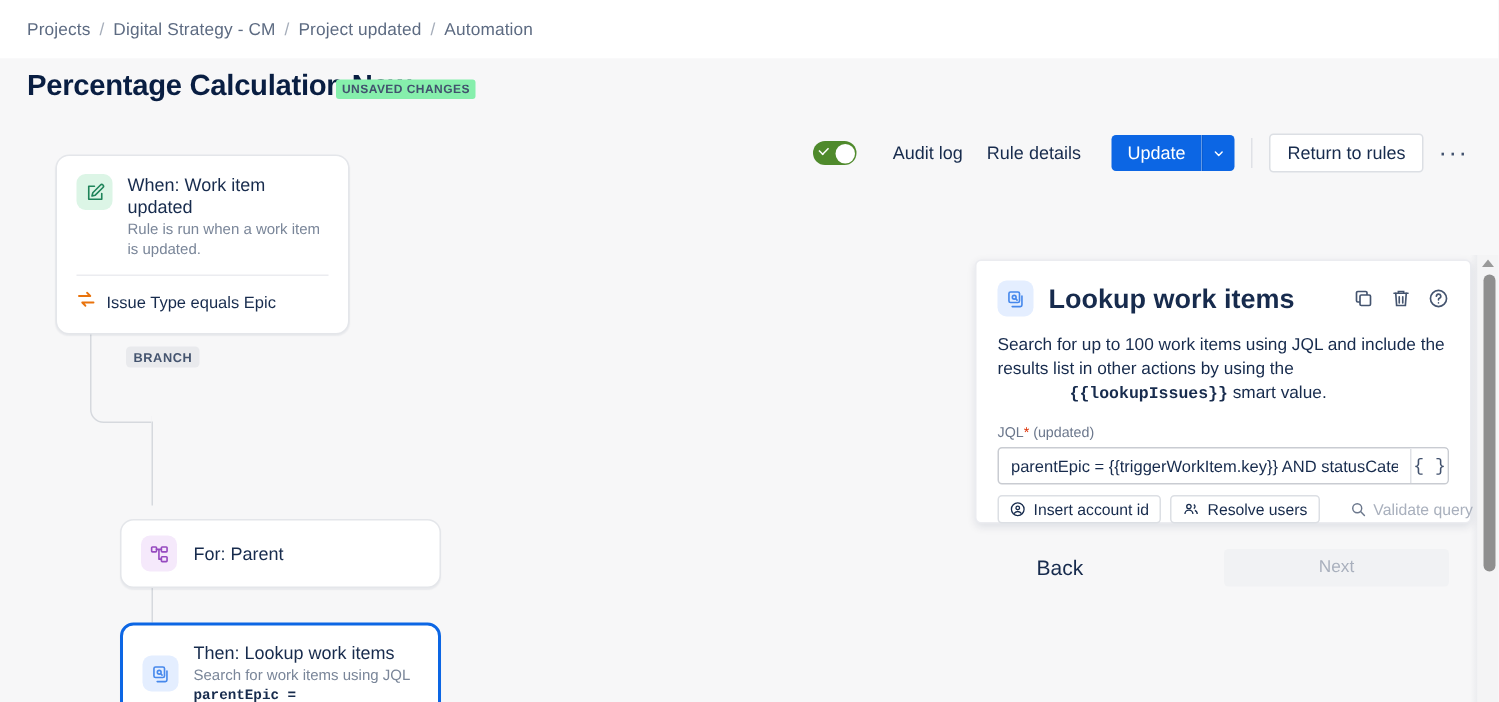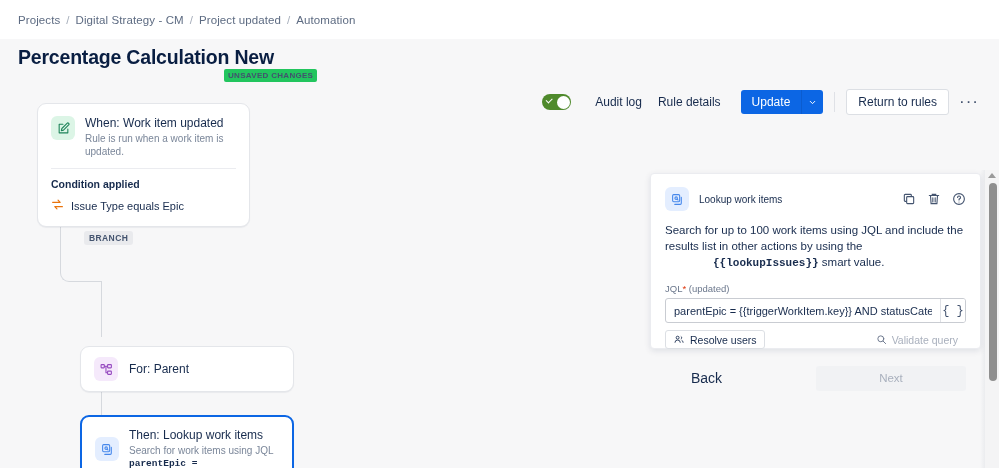--- a/index.html
+++ b/index.html
@@ -29,22 +29,22 @@
   .title-row {
     position: absolute; top: 39px; left: 0; width: 999px; height: 46px;
     background: #f7f7f8;
     display: flex; align-items: center;
   }
   .page-title {
     position: absolute; left: 18px; top: 7px;
     font-size: 19.5px; font-weight: 700; color: #091e42; letter-spacing: -.2px;
   }
   .badge-unsaved {
-    position: absolute; left: 224px; top: 30px;
-    background: #22c55e; color: #42526e;
+    position: absolute; left: 224px; top: 14px;
+    background: #86efac; color: #42526e;
     font-size: 8px; font-weight: 700; letter-spacing: .3px;
     padding: 2px 4px 2px 4px; border-radius: 2px;
     text-transform: uppercase;
   }
 
   
   .actions { position: absolute; right: 14px; top: 50px; display: flex; align-items: center; gap: 0; }
   .toggle {
     width: 29px; height: 16px; border-radius: 9px; background: #4f8a2c;
     position: relative; display: flex; align-items: center; cursor: pointer;
@@ -87,21 +87,21 @@
     letter-spacing: 1px; font-family: inherit; margin-left: 4px;
   }
 
   
   .canvas { position: absolute; top: 85px; left: 0; width: 999px; height: 383px; }
 
   .card {
     position: absolute; background: #fff; border: 1px solid #e4e6ea;
     border-radius: 9px; box-shadow: 0 1px 1px rgba(9,30,66,.06);
   }
-  .card-trigger { left: 37px; top: 18px; width: 213px; padding: 12px 13px 11px 13px; }
+  .card-trigger { left: 37px; top: 18px; width: 196px; padding: 12px 13px 11px 13px; }
   .row-flex { display: flex; align-items: flex-start; gap: 10px; }
   .sq-icon {
     width: 24px; height: 24px; border-radius: 6px; flex: 0 0 24px;
     display: flex; align-items: center; justify-content: center;
   }
   .ic-green { background: #dcf5e6; }
   .ic-purple { background: #f5e9fb; }
   .ic-blue { background: #e4eeff; }
   .card-title { font-size: 12px; color: #172b4d; font-weight: 400; line-height: 15px; }
   .card-sub { font-size: 10px; color: #7a8699; line-height: 13px; margin-top: 1px; }
@@ -137,21 +137,21 @@
   }
 
   
   .panel {
     position: absolute; left: 650px; top: 88px; width: 331px; height: 176px;
     background: #fff; border: 1px solid #ebecf0; border-radius: 4px;
     box-shadow: 0 2px 6px rgba(9,30,66,.10);
     padding: 13px 14px 0 14px;
   }
   .panel-head { display: flex; align-items: center; }
-  .panel-title { font-size: 10px; font-weight: 400; color: #172b4d; margin-left: 10px; }
+  .panel-title { font-size: 18px; font-weight: 700; color: #172b4d; margin-left: 10px; }
   .panel-head-actions { margin-left: auto; display: flex; align-items: center; gap: 11px; }
   .icon-btn { cursor: pointer; display: flex; align-items: center; justify-content: center; background: none; border: none; padding: 0; }
   .panel-desc { font-size: 11.5px; color: #172b4d; line-height: 16px; margin-top: 11px; }
   .panel-desc b { font-family: "Liberation Mono", monospace; font-weight: 700; font-size: 11px; margin-left: 48px; }
   .field-label { font-size: 9.5px; color: #6b778c; margin-top: 12px; font-weight: 400; }
   .req-star { color: #de350b; }
   .jql-wrap {
     margin-top: 4px; height: 25px; border: 1px solid #c9ccd2; border-radius: 3px;
     background: #fff; display: flex; align-items: stretch; overflow: hidden;
   }
@@ -258,21 +258,20 @@
             <path d="M11 4H4v16h16v-7"></path>
               <path d="M18.5 2.5a2.1 2.1 0 0 1 3 3L12 15l-4 1 1-4z"></path>
           </svg>
         </div>
         <div>
           <div class="card-title">When: Work item updated</div>
           <div class="card-sub">Rule is run when a work item is updated.</div>
         </div>
       </div>
       <div class="hr"></div>
-      <div class="cond-head">Condition applied</div>
       <div class="cond-row">
         <span>
           <svg width="13" height="13" viewBox="0 0 24 24" fill="none" stroke="#e9730c" stroke-width="2.2" stroke-linecap="round" stroke-linejoin="round">
             <path d="M3 8h14l-4-4"></path>
               <path d="M21 16H7l4 4"></path>
           </svg>
         </span>
         <span class="cond-text">Issue Type equals Epic</span>
       </div>
     </div>
@@ -354,20 +353,28 @@
         <span>(updated)</span>
       </div>
 
       <div class="jql-wrap">
         <input class="jql-input" value="parentEpic = {{triggerWorkItem.key}} AND statusCategory = Done" style="">
         <div class="jql-brace">{ }</div>
       </div>
 
       <div class="small-btn-row">
         <button class="small-btn">
+          <svg width="11" height="11" viewBox="0 0 24 24" fill="none" stroke="#172b4d" stroke-width="1.9">
+            <circle cx="12" cy="12" r="9.2"></circle>
+              <circle cx="12" cy="10" r="2.6"></circle>
+              <path d="M6.6 18.4a6.2 6.2 0 0 1 10.8 0"></path>
+          </svg>
+          <span>Insert account id</span>
+        </button>
+        <button class="small-btn">
           <svg width="12" height="11" viewBox="0 0 24 24" fill="none" stroke="#172b4d" stroke-width="1.9">
             <circle cx="9" cy="8" r="3.2"></circle>
               <path d="M3.2 19a5.8 5.8 0 0 1 11.6 0"></path>
               <path d="M16 5.2a3.2 3.2 0 0 1 0 5.8"></path>
               <path d="M17.6 13.6A5.6 5.6 0 0 1 21 19"></path>
           </svg>
           <span>Resolve users</span>
         </button>
         <span class="spacer-flex"></span>
         <button class="small-btn disabled">

